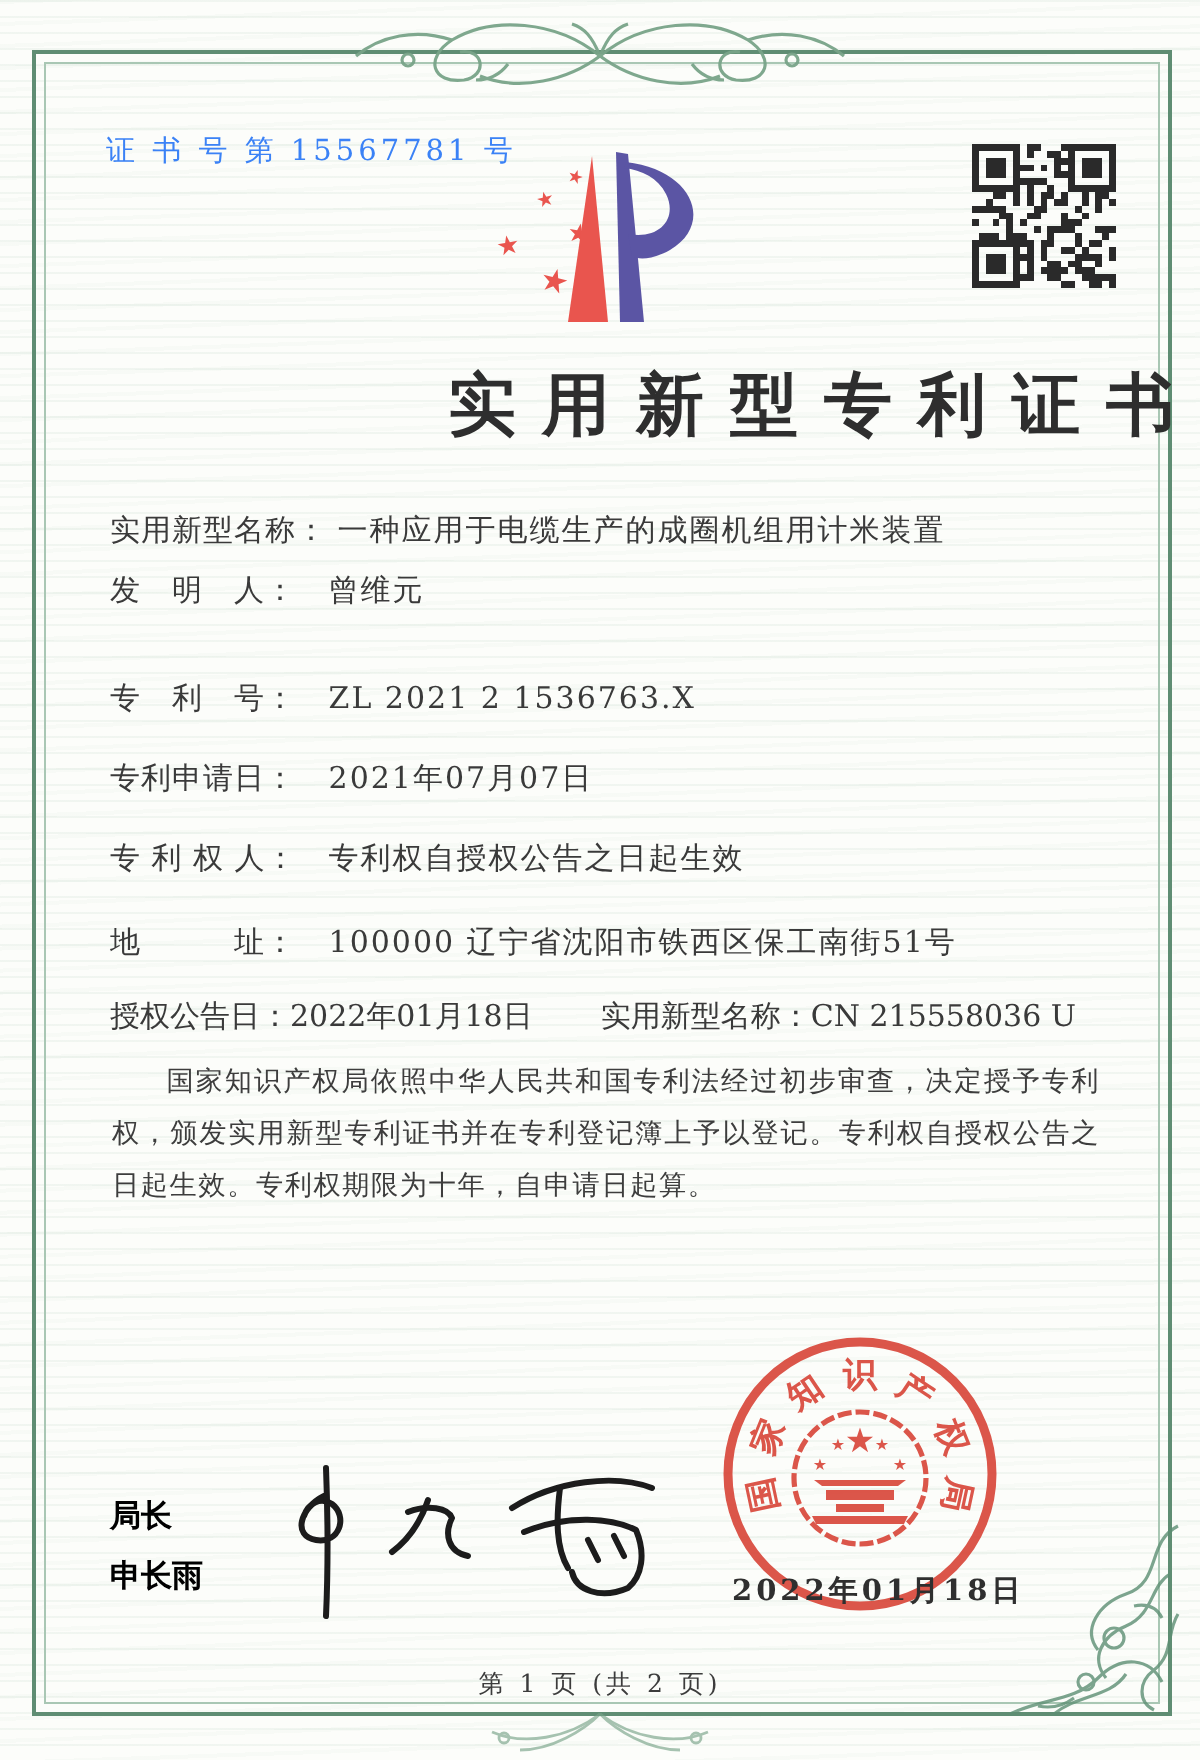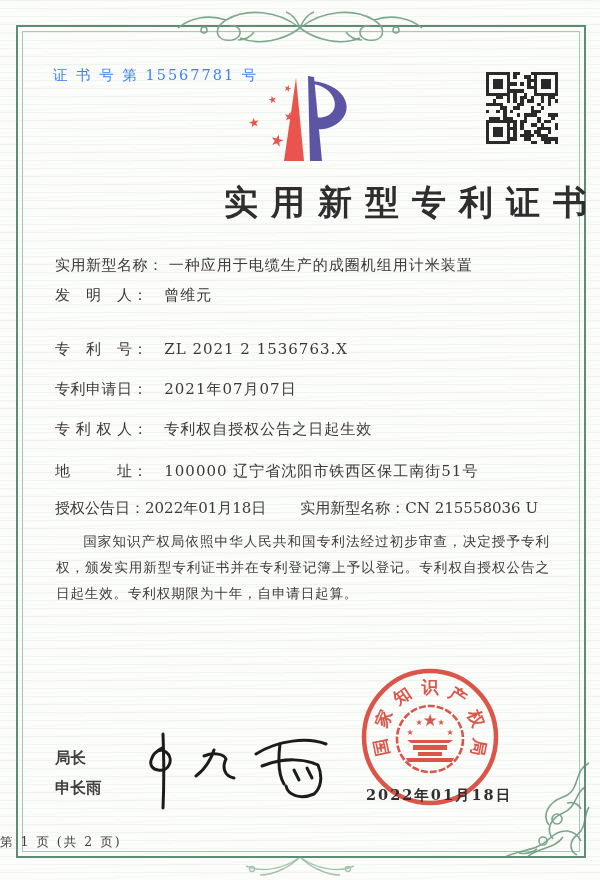--- a/index.html
+++ b/index.html
@@ -25,26 +25,26 @@
     font-size:34px;font-weight:600;color:#2e2e2e;letter-spacing:13px;text-indent:13px;}
   .fieldrow{position:absolute;left:55px;right:40px;font-size:15px;color:#3a3a3a;letter-spacing:.5px;white-space:nowrap;}
   .fieldrow .lab{display:inline-block;min-width:104px;}
   .fieldrow .val{letter-spacing:1px;}
   .grantrow{position:absolute;left:55px;top:499px;font-size:15px;color:#3a3a3a;white-space:nowrap;}
   .grantrow .chunk2{margin-left:34px;}
   .paras{position:absolute;left:56px;top:528px;width:494px;font-size:13.6px;line-height:1.92;
     color:#3d3d3d;text-align:justify;}
   .paras p{margin:0;text-indent:2em;letter-spacing:.8px;}
   .signer{position:absolute;left:55px;top:743px;font-family:"DejaVu Sans","Liberation Sans",sans-serif;
-    font-size:15.5px;font-weight:600;color:#404040;line-height:1.95;}
+    font-size:15.5px;font-weight:600;color:#000000;line-height:1.95;}
   .signature{position:absolute;left:128px;top:722px;width:210px;height:100px;}
   .seal{position:absolute;left:356px;top:663px;width:148px;height:148px;opacity:.9;}
   .seal-date{position:absolute;left:366px;top:786px;font-size:14.5px;font-weight:600;
     color:#2f2f2f;letter-spacing:2px;}
-  .footer{position:absolute;left:0;top:834px;width:100%;text-align:left;font-size:12.5px;
+  .footer{position:absolute;left:0;top:834px;width:100%;text-align:center;font-size:12.5px;
     color:#3c3c3c;letter-spacing:2px;}
   .ornament-top{position:absolute;left:168px;top:4px;width:264px;height:48px;}
   .ornament-bottom{position:absolute;left:232px;top:853px;width:136px;height:27px;opacity:.65;}
   .corner-flourish{position:absolute;left:497px;top:757px;width:100px;height:112px;opacity:.8;}
 </style>
 </head>
 <body>
 
 <div class="paper-texture"></div>
 

